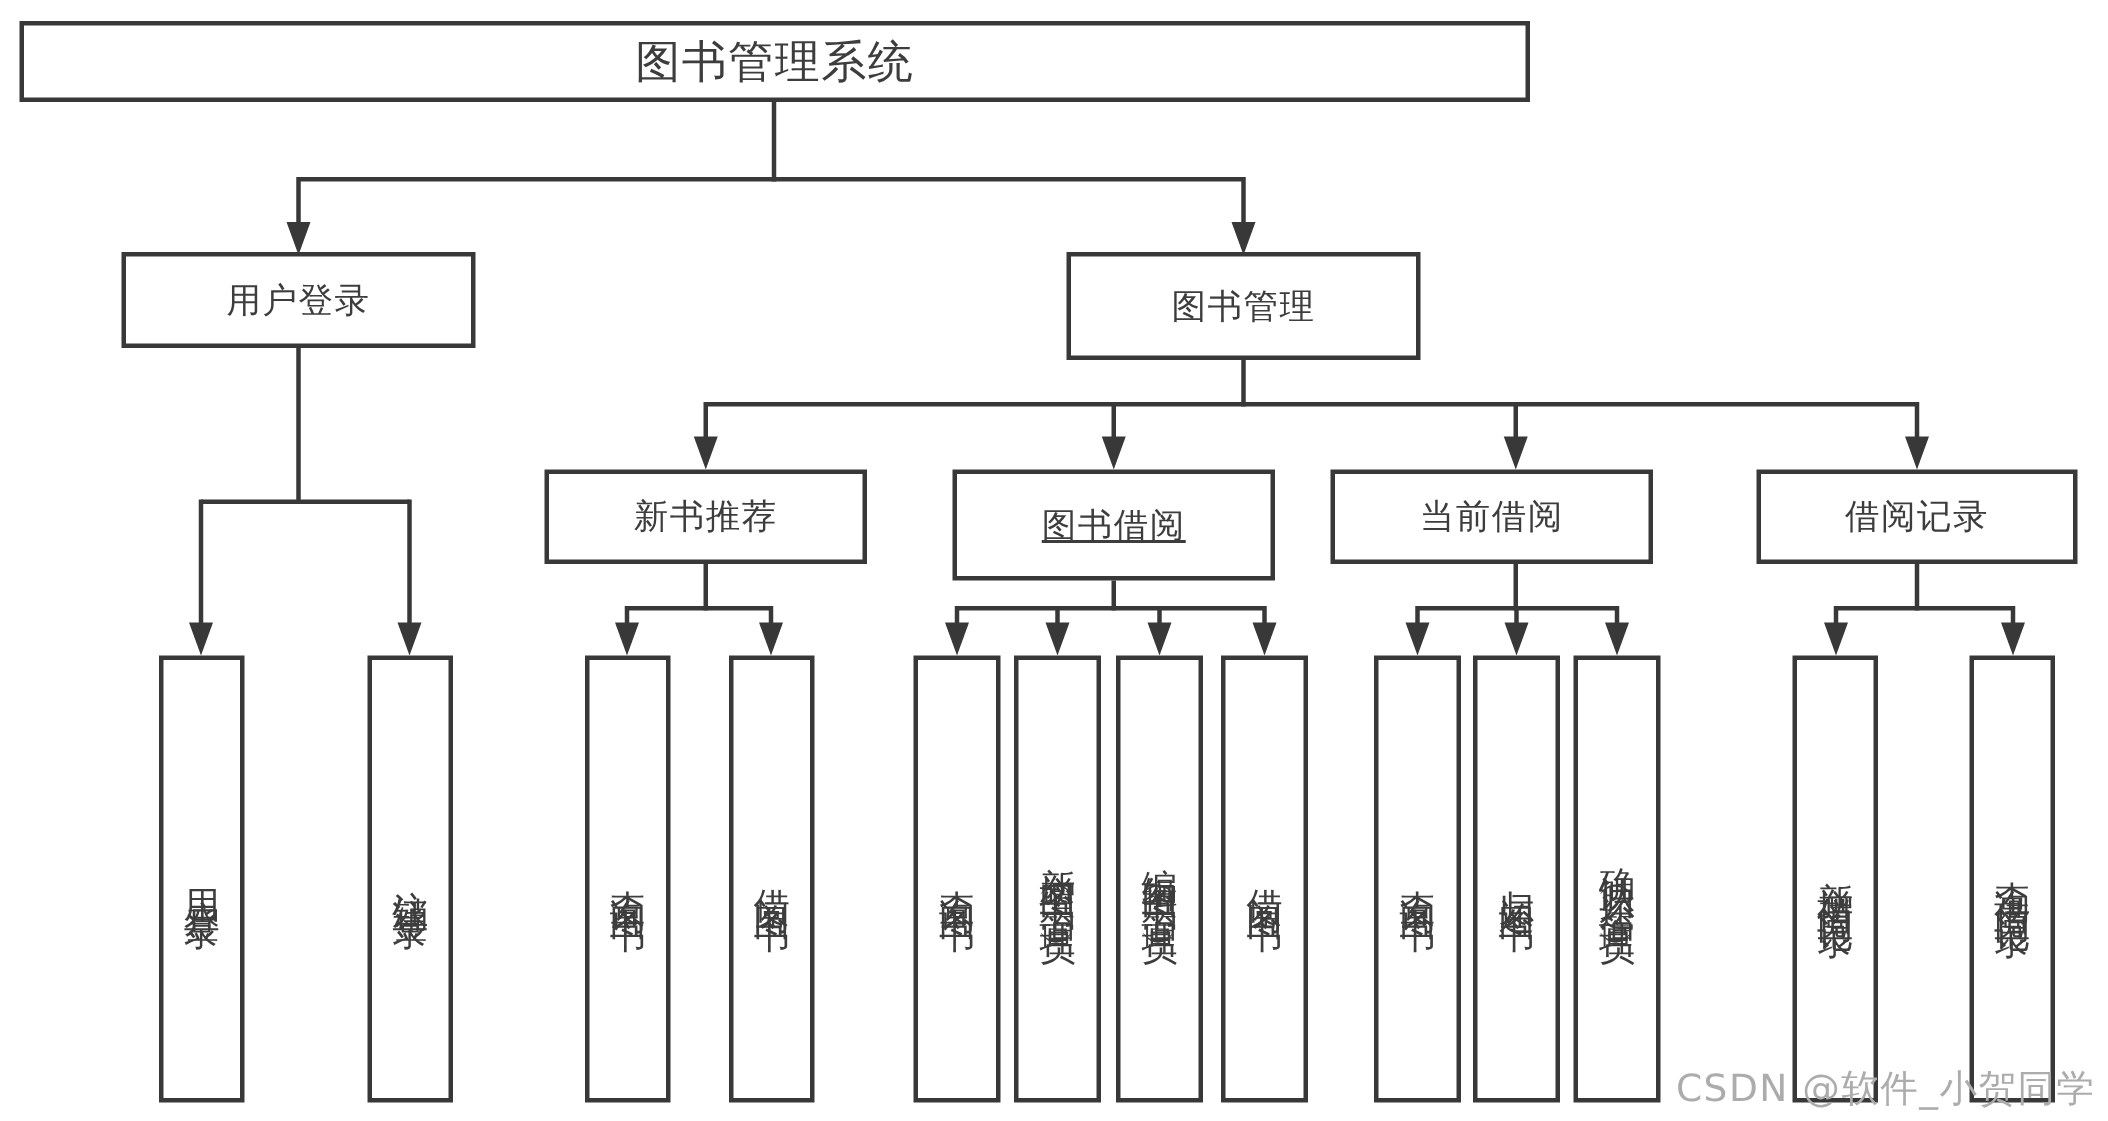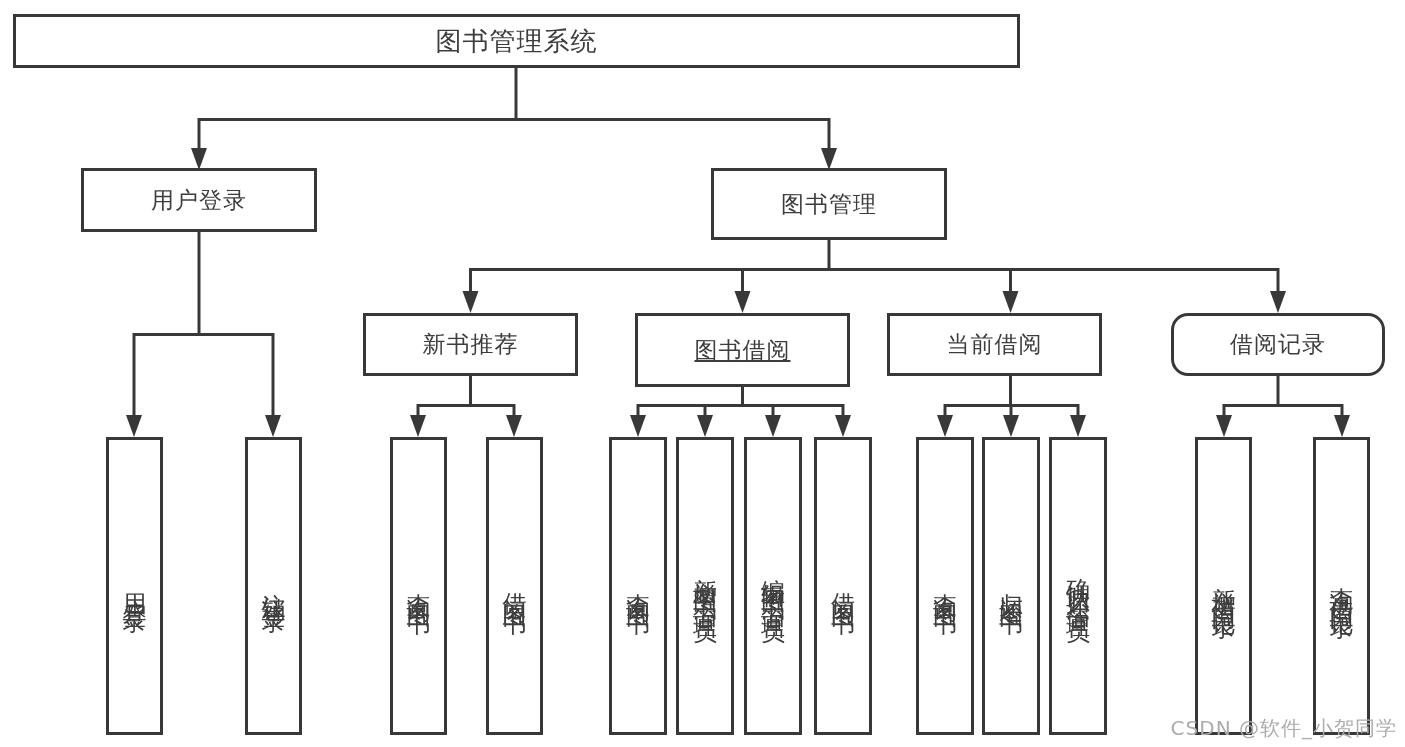--- a/index.html
+++ b/index.html
@@ -20,35 +20,35 @@
     position: absolute;
     box-sizing: border-box;
     border: 3px solid #383838;
     background: #ffffff;
     display: flex;
     align-items: center;
     justify-content: center;
     color: #3d3d3d;
   }
   .hbox { font-size: 23px; letter-spacing: 1px; }
-  .root-box { font-size: 26px; }
+  .root-box { font-size: 30px; }
   .vbox span {
     writing-mode: vertical-rl;
     text-orientation: mixed;
     font-size: 24px;
     letter-spacing: 6px;
     line-height: 1;
     white-space: nowrap;
     color: #3d3d3d;
   }
   .watermark {
     position: absolute;
     right: 8px;
     bottom: 5px;
-    font-size: 20px;
+    font-size: 25px;
     letter-spacing: 1px;
     color: #acacac;
     z-index: 10;
     white-space: nowrap;
   }
 </style>
 </head>
 <body>
 
 <div id="stage">
@@ -132,21 +132,21 @@
 
   <div class="node hbox" style="left:363px; top:313px; width:215px; height:63px;justify-content:center;">
     <span>新书推荐</span>
   </div>
   <div class="node hbox" style="left:635px; top:313px; width:215px; height:74px;text-decoration:underline;">
     <span>图书借阅</span>
   </div>
   <div class="node hbox" style="left:887px; top:313px; width:215px; height:63px;">
     <span>当前借阅</span>
   </div>
-  <div class="node hbox" style="left:1171px; top:313px; width:214px; height:63px;border-radius:17px;">
+  <div class="node hbox" style="left:1171px; top:313px; width:214px; height:63px;">
     <span>借阅记录</span>
   </div>
 
   <div class="node vbox" style="left:106px; top:437px; width:57px; height:298px;">
     <span>用户登录</span>
   </div>
   <div class="node vbox" style="left:245px; top:437px; width:57px; height:298px;">
     <span>注销登录</span>
   </div>
 

